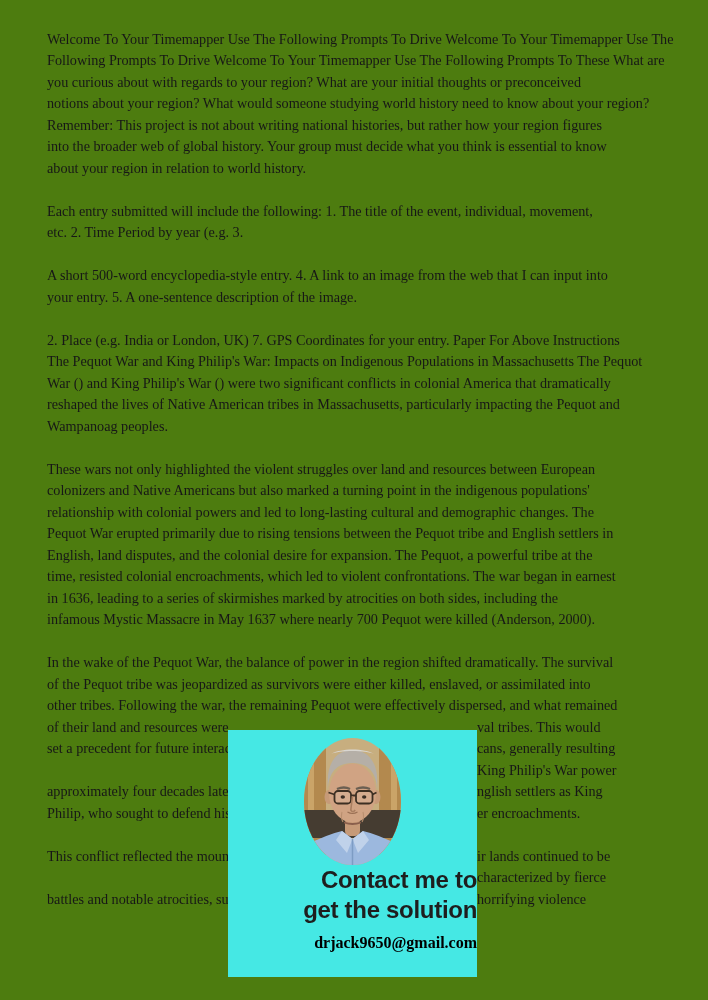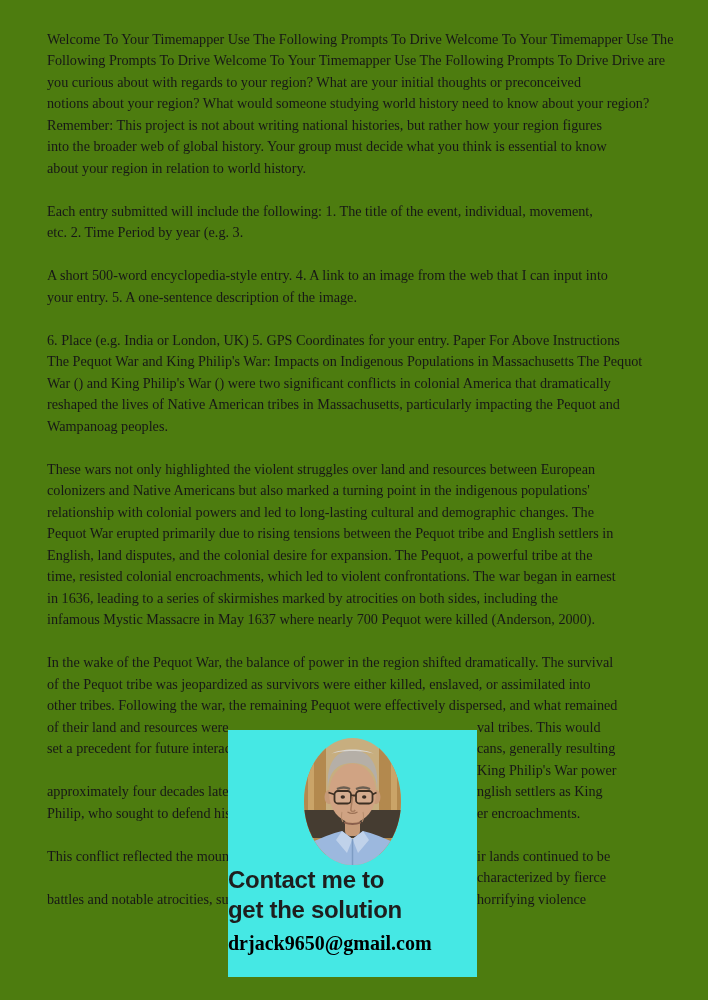--- a/index.html
+++ b/index.html
@@ -32,70 +32,70 @@
     top:0;
   }
   
   .overlay{
     position:absolute;
     left:228px;
     top:730px;
     width:249px;
     height:247px;
     background:#45e8e4;
-    text-align:left;
+    text-align:right;
     z-index:5;
   }
   .photo{
     width:97px;
     height:127px;
     margin:8px auto 0 auto;
   }
   .ov-head{
     font-family:"Liberation Sans", sans-serif;
     font-weight:700;
     font-size:24px;
     line-height:30px;
     color:#1e1e1e;
     letter-spacing:-0.3px;
   }
   .ov-email{
     font-family:"Liberation Serif", serif;
     font-weight:700;
-    font-size:20px;
+    font-size:16px;
     line-height:28px;
     color:#000000;
     margin-top:4px;
   }
 </style>
 </head>
 <body>
 
 <div class="page">
 
   <div class="doc" id="doc" style="color: rgb(23, 23, 23);">
       <div class="para">
         <div class="line">Welcome To Your Timemapper Use The Following Prompts To Drive Welcome To Your Timemapper Use The</div>
-        <div class="line">Following Prompts To Drive Welcome To Your Timemapper Use The Following Prompts To Drive Drive are</div>
+        <div class="line">Following Prompts To Drive Welcome To Your Timemapper Use The Following Prompts To These What are</div>
         <div class="line">you curious about with regards to your region? What are your initial thoughts or preconceived</div>
         <div class="line">notions about your region? What would someone studying world history need to know about your region?</div>
         <div class="line">Remember: This project is not about writing national histories, but rather how your region figures</div>
         <div class="line">into the broader web of global history. Your group must decide what you think is essential to know</div>
         <div class="line">about your region in relation to world history.</div>
       </div>
       <div class="para">
         <div class="line">Each entry submitted will include the following: 1. The title of the event, individual, movement,</div>
         <div class="line">etc. 2. Time Period by year (e.g. 3.</div>
       </div>
       <div class="para">
         <div class="line">A short 500-word encyclopedia-style entry. 4. A link to an image from the web that I can input into</div>
         <div class="line">your entry. 5. A one-sentence description of the image.</div>
       </div>
       <div class="para">
-        <div class="line">6. Place (e.g. India or London, UK) 5. GPS Coordinates for your entry. Paper For Above Instructions</div>
+        <div class="line">2. Place (e.g. India or London, UK) 7. GPS Coordinates for your entry. Paper For Above Instructions</div>
         <div class="line">The Pequot War and King Philip's War: Impacts on Indigenous Populations in Massachusetts The Pequot</div>
         <div class="line">War () and King Philip's War () were two significant conflicts in colonial America that dramatically</div>
         <div class="line">reshaped the lives of Native American tribes in Massachusetts, particularly impacting the Pequot and</div>
         <div class="line">Wampanoag peoples.</div>
       </div>
       <div class="para">
         <div class="line">These wars not only highlighted the violent struggles over land and resources between European</div>
         <div class="line">colonizers and Native Americans but also marked a turning point in the indigenous populations'</div>
         <div class="line">relationship with colonial powers and led to long-lasting cultural and demographic changes. The</div>
         <div class="line">Pequot War erupted primarily due to rising tensions between the Pequot tribe and English settlers in</div>

